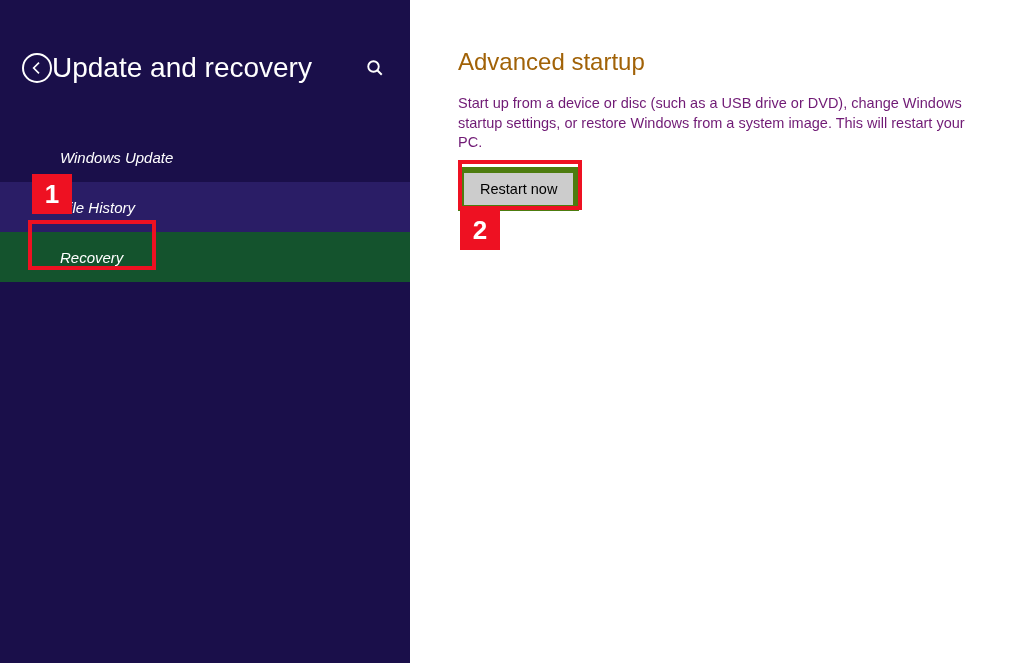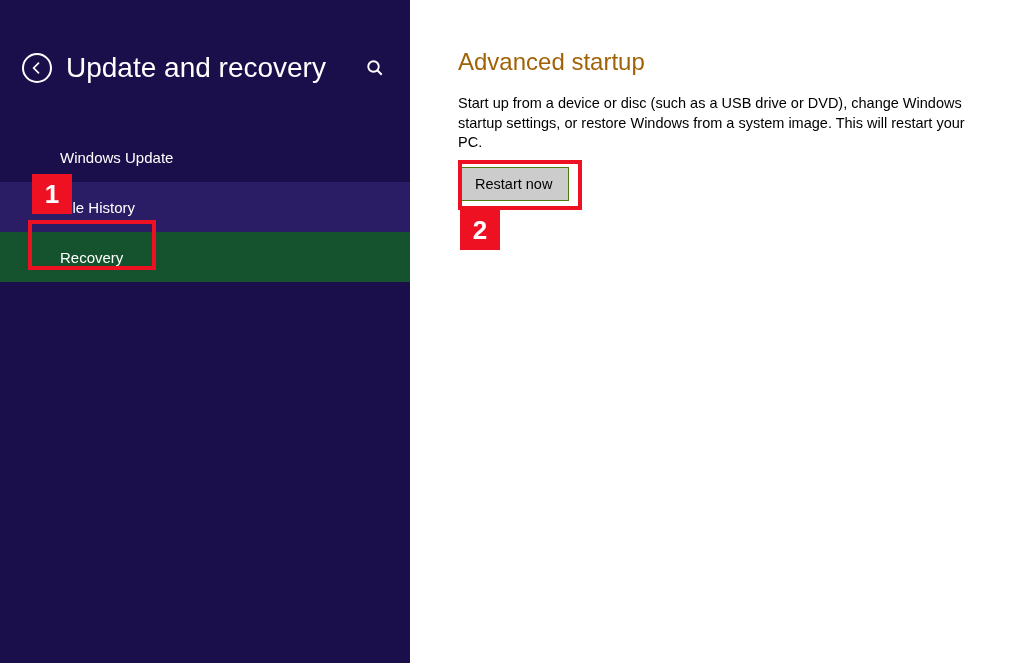--- a/index.html
+++ b/index.html
@@ -20,21 +20,20 @@
       height: 100%;
       background: #1a0f4a;
       color: #fff;
       flex-shrink: 0;
       position: relative;
     }
     .header {
       display: flex;
       align-items: center;
       padding: 52px 20px 30px 22px;
-      gap: 14px;
     }
     .back-btn {
       width: 30px;
       height: 30px;
       border: 2px solid #fff;
       border-radius: 50%;
       display: flex;
       align-items: center;
       justify-content: center;
       cursor: pointer;
@@ -57,20 +56,21 @@
       align-items: center;
       justify-content: center;
       cursor: pointer;
     }
     .search-btn svg {
       width: 18px;
       height: 18px;
     }
     .nav {
       margin-top: 18px;
+      font-style: italic;
     }
     .nav-item {
       height: 50px;
       display: flex;
       align-items: center;
       padding-left: 60px;
       font-size: 15px;
       color: #fff;
       cursor: pointer;
       position: relative;
@@ -88,28 +88,28 @@
       position: relative;
     }
     .section-title {
       font-size: 24px;
       font-weight: 400;
       color: #a16207;
       margin-bottom: 18px;
     }
     .section-desc {
       font-size: 14.5px;
-      color: #000000;
+      color: #701a75;
       line-height: 1.35;
       margin-bottom: 14px;
       max-width: 560px;
     }
     .action-btn {
       background: #ccc;
-      border: 1px solid #4d7c0f;
+      border: 6px solid #4d7c0f;
       padding: 8px 16px;
       font-size: 14.5px;
       color: #000;
       cursor: pointer;
       font-family: inherit;
     }
     
     .callout {
       position: absolute;
       border: 4px solid #ee1122;

